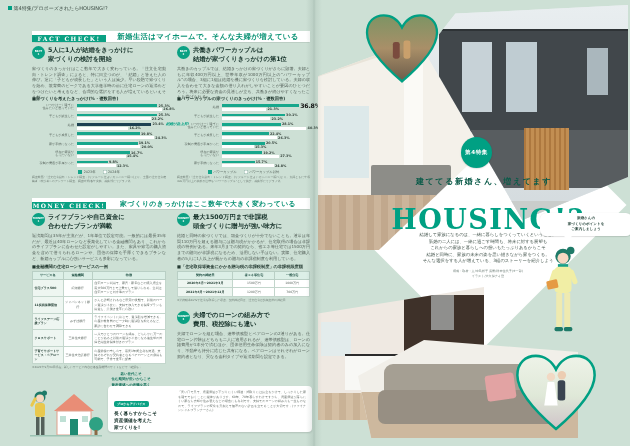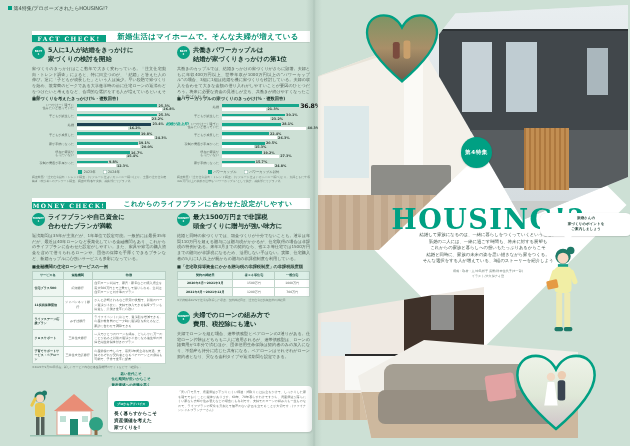--- a/index.html
+++ b/index.html
@@ -380,21 +380,21 @@
         <span class="legend-item">
           <span class="legend-sw" style="background: rgb(255, 255, 255); box-shadow: rgb(143, 179, 166) 0px 0px 0px 0.5px inset;"></span>
           <span>パワーカップル以外</span>
         </span>
       </div>
       <div class="chart-source">調査概要/「注文住宅動向・トレンド調査」(リクルート住まいカンパニー調べ)より。夫婦ともに年収400万円以上の共働き世帯を“パワーカップル”として集計。編集部にてグラフ化</div>
     </div>
 
   <div class="abs check-bar" style="left:32px;top:198px;width:278px;">
     <div class="check-label">MONEY CHECK!</div>
-    <div class="check-headline" style="font-size:6.8px;">これからのライフプランに合わせた設定がしやすい</div>
+    <div class="check-headline" style="font-size:6.8px;">家づくりのきっかけはここ数年で大きく変わっている</div>
   </div>
 
   <div class="abs sec-col" style="left:32px;top:213px;">
     <div class="sec-head">
       <div class="badge">
         <span>MONEY</span>
         <span>1</span>
       </div>
       <div class="sec-title pl">ライフプランや自己資金に
 合わせたプランが満載</div>
@@ -589,20 +589,21 @@
       </defs>
       <path d="M50 90 C22 66 4 44 4 26 C4 11 14 3 26 3 C36 3 45 9 50 19 C55 9 64 3 74 3 C86 3 96 11 96 26 C96 44 78 66 50 90 Z" fill="url(#hg2)" stroke="#00a083" stroke-width="3"></path>
       <rect x="52" y="32" width="9" height="24" rx="3" fill="#3a4450"></rect>
       <path d="M40 34 L48 34 L52 62 L36 62 Z" fill="#ffffff"></path>
       <circle cx="44" cy="28" r="5" fill="#f2d9c4"></circle>
       <circle cx="57" cy="26" r="5" fill="#eccdb2"></circle>
     </svg>
   </div>
 
   <div class="abs feature-badge">第4特集</div>
+  <div class="abs catch">建ててる新婚さん、増えてます</div>
   <div class="abs title-en">HOUSING!?</div>
   <div class="abs lead pl">結婚して家族になるのは、一緒に暮らしをつくっていくということ。
 新婚の二人には、一緒に過ごす時間も、将来に対する展望も
 これからの家族と暮らしへの想いもたっぷりあるからこそ
 結婚と同時に、家族の未来の姿を思い描きながら家をつくる。
 そんな選択をする人が増えている、3組のストーリーを紹介しよう</div>
   <div class="abs credits pl">構成・取材・文/中島裕子 撮影/橋本佳代子(※一部)
 イラスト/大久保ナオ登</div>
 
   <div class="abs bubble-right pl">新婚さんの

